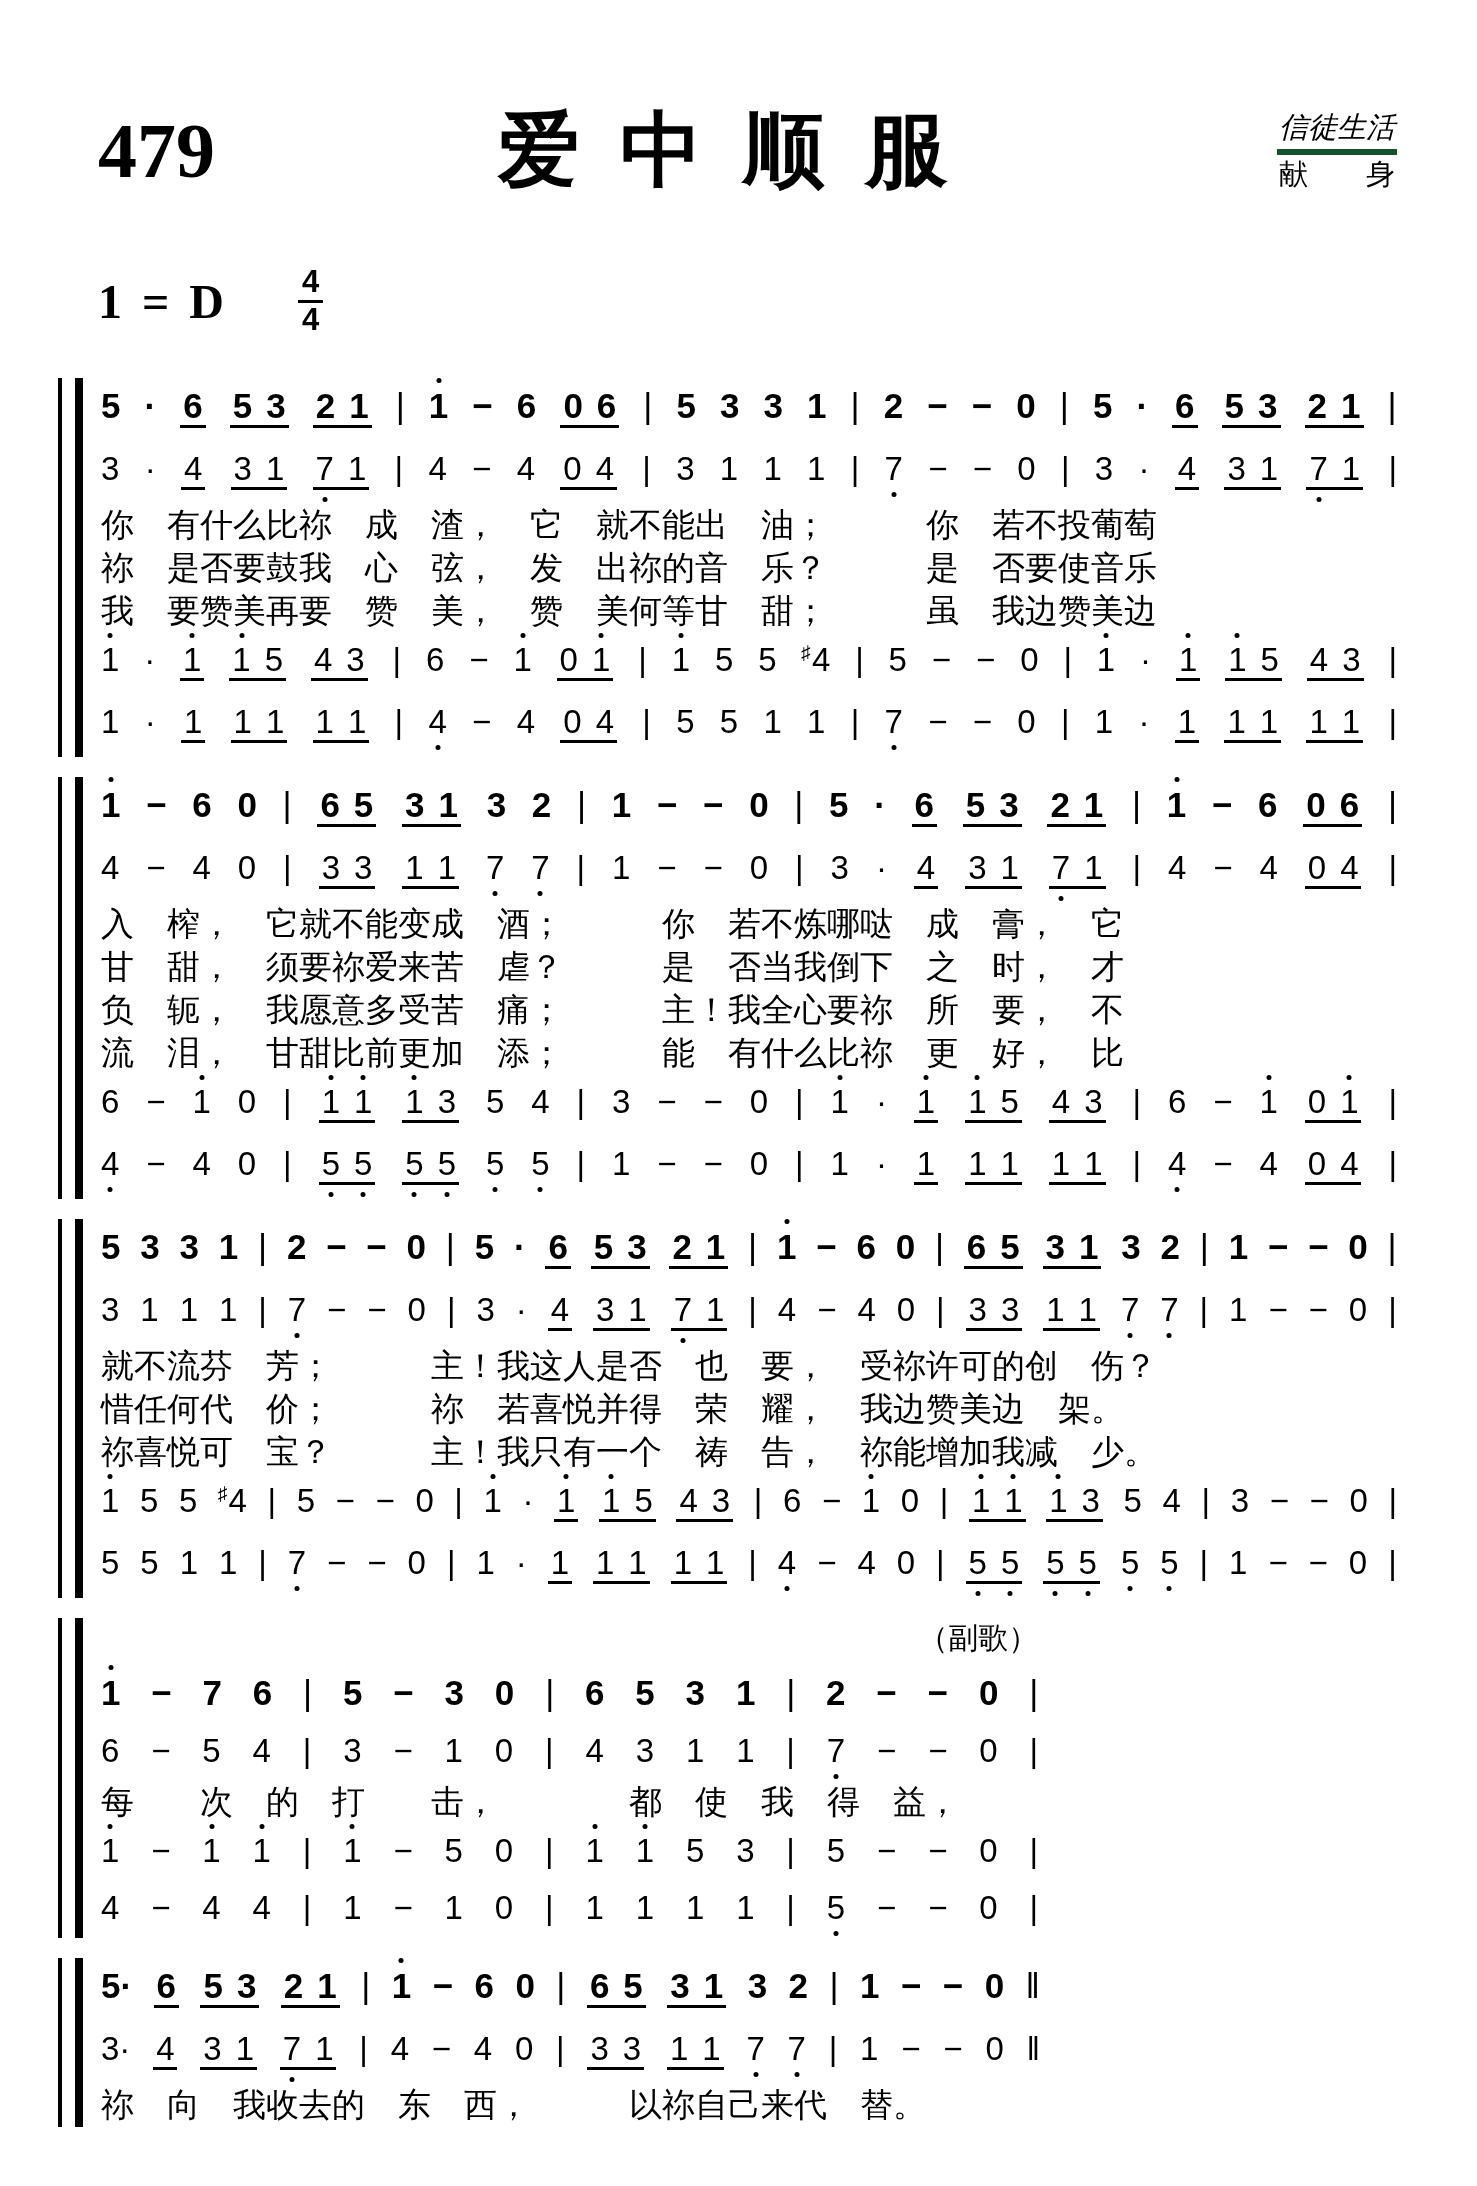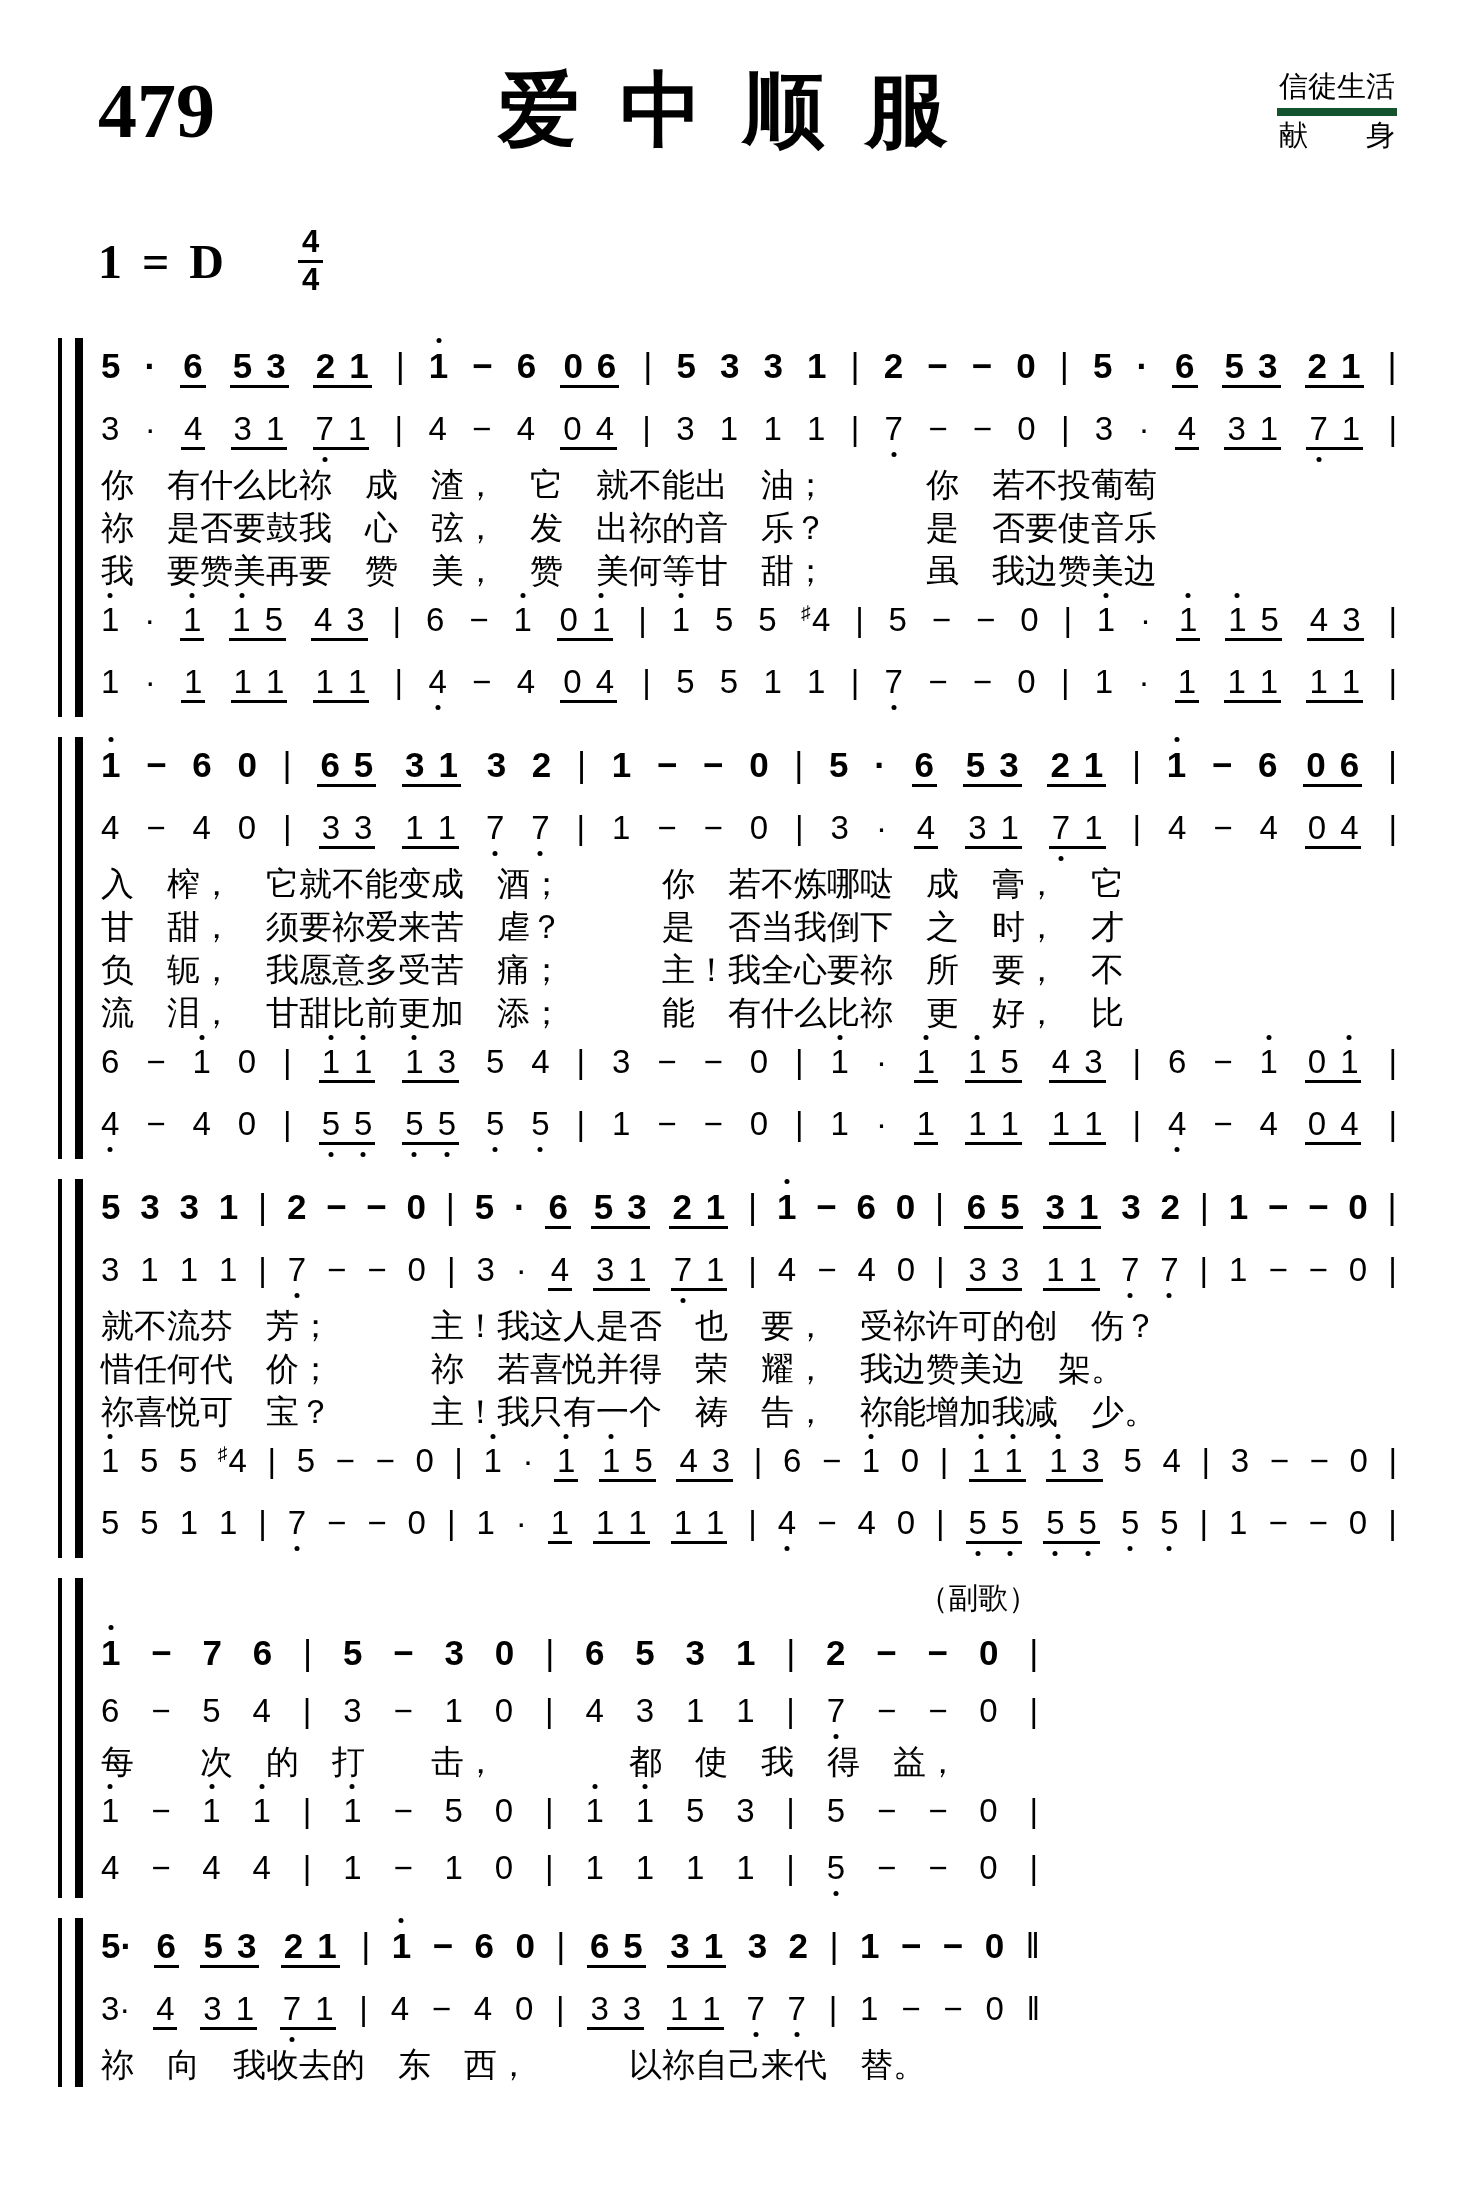--- a/index.html
+++ b/index.html
@@ -1,24 +1,24 @@
 <!DOCTYPE html>
 <html><head>
 <meta charset="utf-8">
 <style>
   html,body{margin:0;padding:0;background:#fff;color:#000;}
   body{width:1477px;height:2186px;overflow:hidden;font-family:"Liberation Serif",serif;}
-  .page{box-sizing:border-box;width:1477px;height:2186px;padding:56px 80px 0 58px;}
+  .page{box-sizing:border-box;width:1477px;height:2186px;padding:96px 80px 0 58px;}
 
   
   .header{display:grid;grid-template-columns:230px 1fr 230px;align-items:center;}
   .hymn-number{font-size:78px;font-weight:bold;font-family:"Liberation Serif",serif;padding-left:40px;}
   .title{text-align:center;font-size:82px;font-weight:bold;letter-spacing:10px;white-space:pre;}
   .category{justify-self:end;font-size:29px;line-height:1.35;text-align:center;}
-  .category .cat1{border-bottom:8px solid #14532d;padding:0 2px 1px;white-space:pre;}
+  .category .cat1{border-bottom:6px solid #14532d;padding:0 2px 1px;white-space:pre;font-style:italic;}
   .category .cat2{white-space:pre;}
 
   
   .keyrow{margin-top:60px;display:flex;align-items:center;gap:70px;padding-left:40px;}
   .key-sig{font-size:48px;font-weight:bold;font-family:"Liberation Serif",serif;letter-spacing:4px;white-space:pre;}
   .timesig{display:inline-flex;flex-direction:column;align-items:center;font-family:"Liberation Sans",sans-serif;font-weight:bold;font-size:31px;line-height:1.05;}
   .timesig .num{border-bottom:3px solid #000;padding:0 4px 1px;}
   .timesig .den{padding:1px 4px 0;}
 
   

